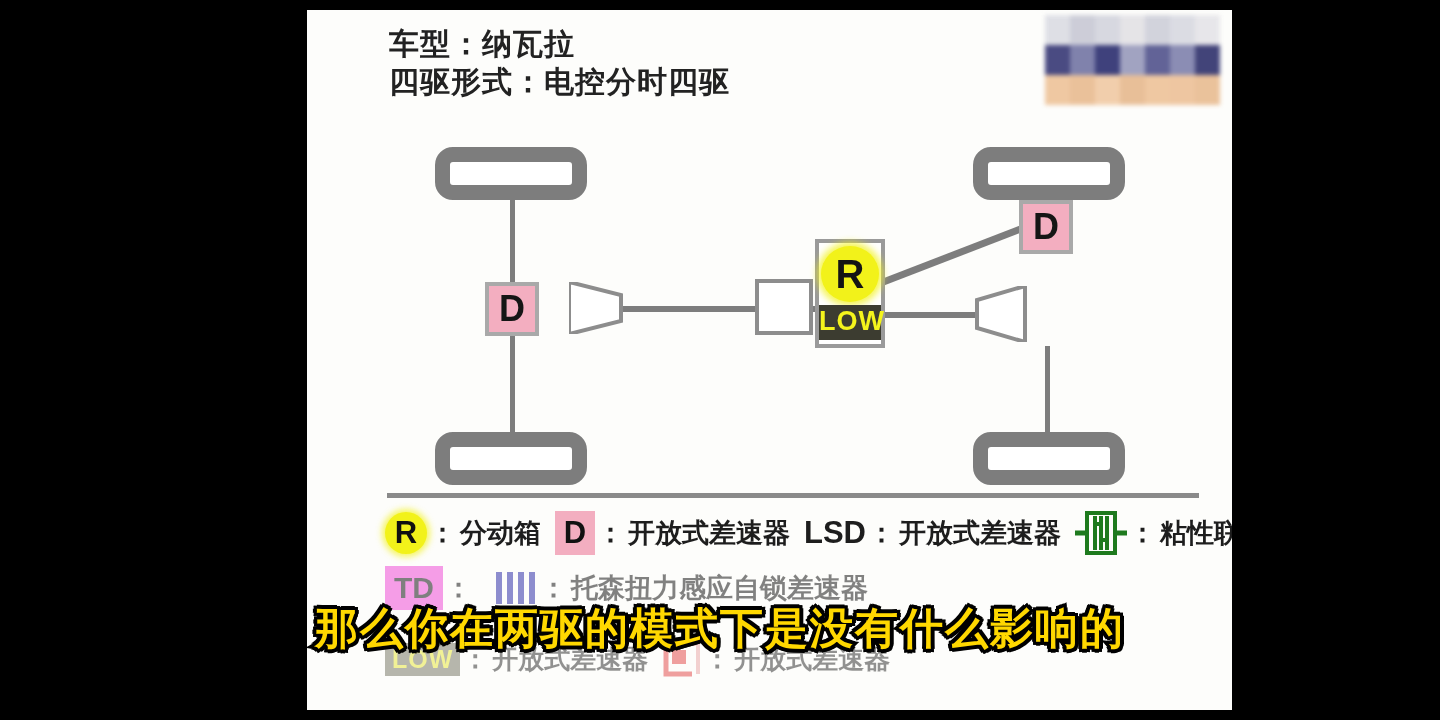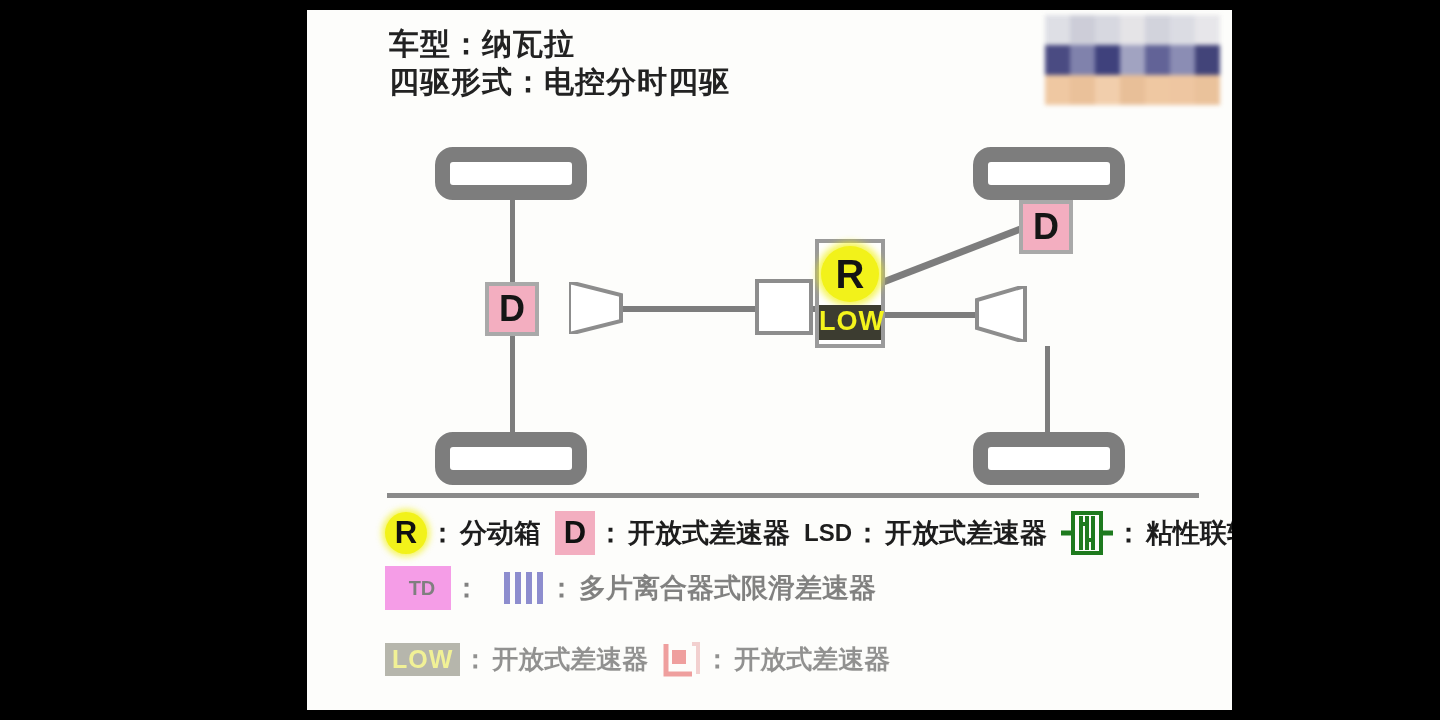--- a/index.html
+++ b/index.html
@@ -139,28 +139,28 @@
   .ic-d {
     width: 40px; height: 44px;
     background: #f3aec0; color: #111;
     display: flex; align-items: center; justify-content: center;
     font-size: 31px; font-weight: bold;
   }
   .ic-td {
     width: 58px; height: 44px;
     background: #ef4fd8; color: #1a1a1a;
     display: flex; align-items: center; justify-content: center;
-    font-size: 20px; font-weight: bold; padding-left: 8px;
+    font-size: 30px; font-weight: bold;
   }
   .ic-low {
     background: #6a6a58; color: #e6e62a;
     font-size: 25px; font-weight: bold;
     padding: 2px 7px; letter-spacing: 1px;
   }
-  .ic-lsd { font-size: 24px; font-weight: bold; }
+  .ic-lsd { font-size: 31px; font-weight: bold; }
   .ic-visc { display: block; }
   .ic-plate { display: block; }
   .ic-lock  { display: block; }
 
   
   #subtitle {
     position: absolute;
     left: 0; top: 600px;
     width: 1440px;
     text-align: center;
@@ -306,21 +306,21 @@
         <span class="lg-colon">：</span>
       </div>
       <div class="lg-item">
         <svg class="ic-plate" width="48" height="40" viewBox="0 0 48 40">
           <rect x="6" y="4" width="6" height="32" fill="#3333aa"></rect>
           <rect x="17" y="4" width="6" height="32" fill="#3333aa"></rect>
           <rect x="28" y="4" width="6" height="32" fill="#3333aa"></rect>
           <rect x="39" y="4" width="6" height="32" fill="#3333aa"></rect>
         </svg>
         <span class="lg-colon">：</span>
-        <span>多片离合器式限滑差速器</span>
+        <span>托森扭力感应自锁差速器</span>
       </div>
     </div>
 
     <div class="legend-row" id="legend-row-3">
       <div class="lg-item">
         <span class="ic-low">LOW</span>
         <span class="lg-colon">：</span>
         <span>开放式差速器</span>
       </div>
       <div class="lg-item">
@@ -329,14 +329,15 @@
           <rect x="10" y="10" width="14" height="14" fill="#e03a3a"></rect>
           <path d="M30 4 L36 4 L36 34" fill="none" stroke="#e8a0a0" stroke-width="4"></path>
         </svg>
         <span class="lg-colon">：</span>
         <span>开放式差速器</span>
       </div>
     </div>
 
   </div>
 
+  <div id="subtitle">那么你在两驱的模式下是没有什么影响的</div>
 
 </div>
 
 </body></html>

